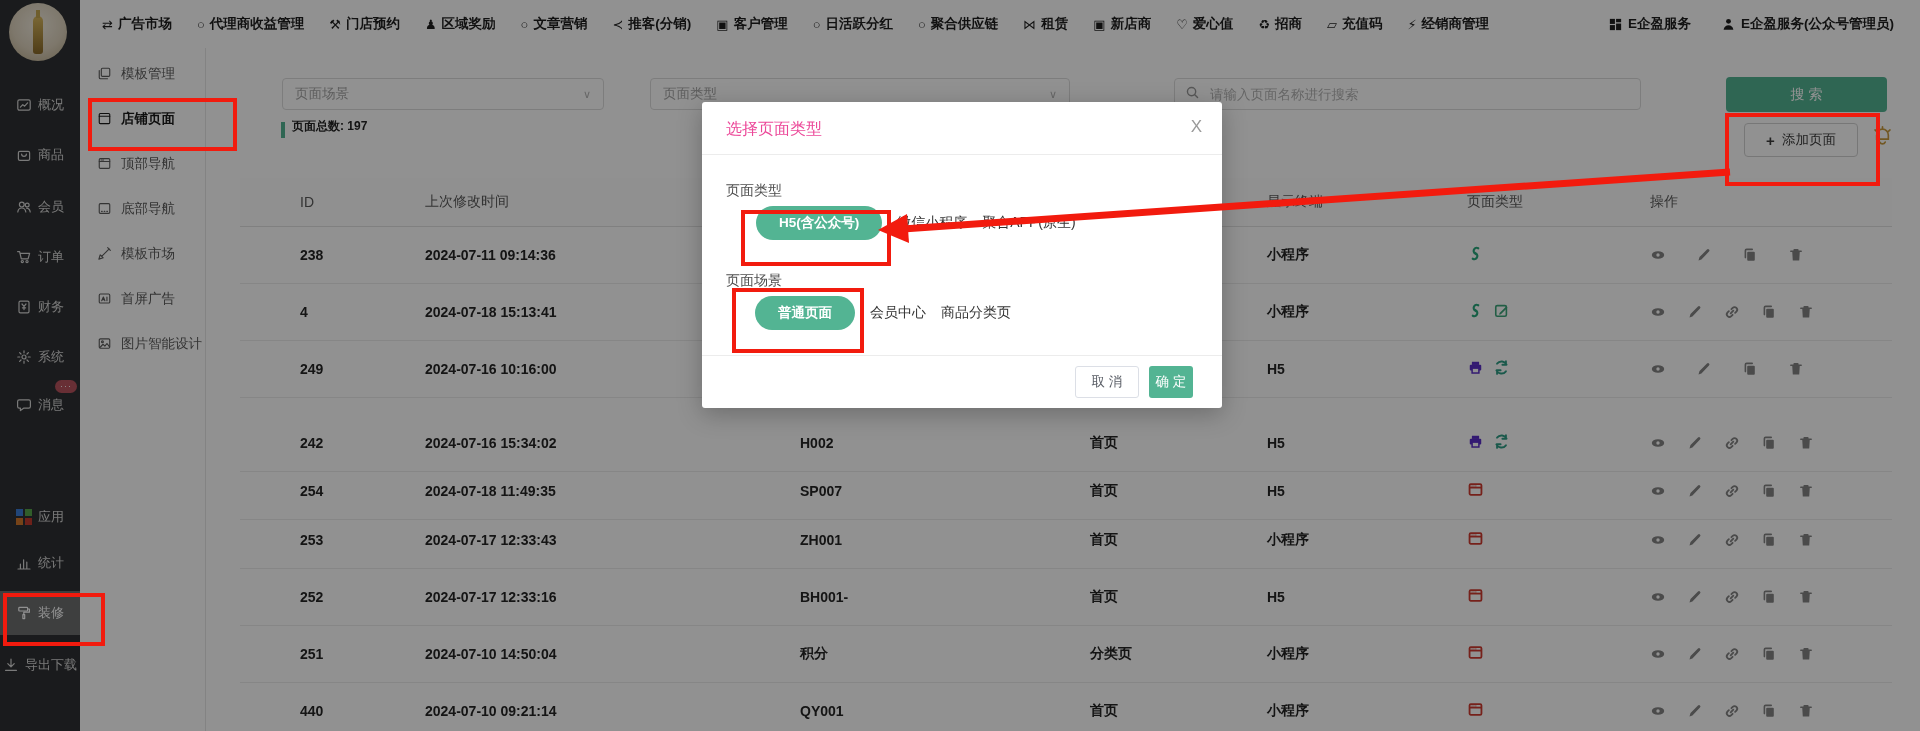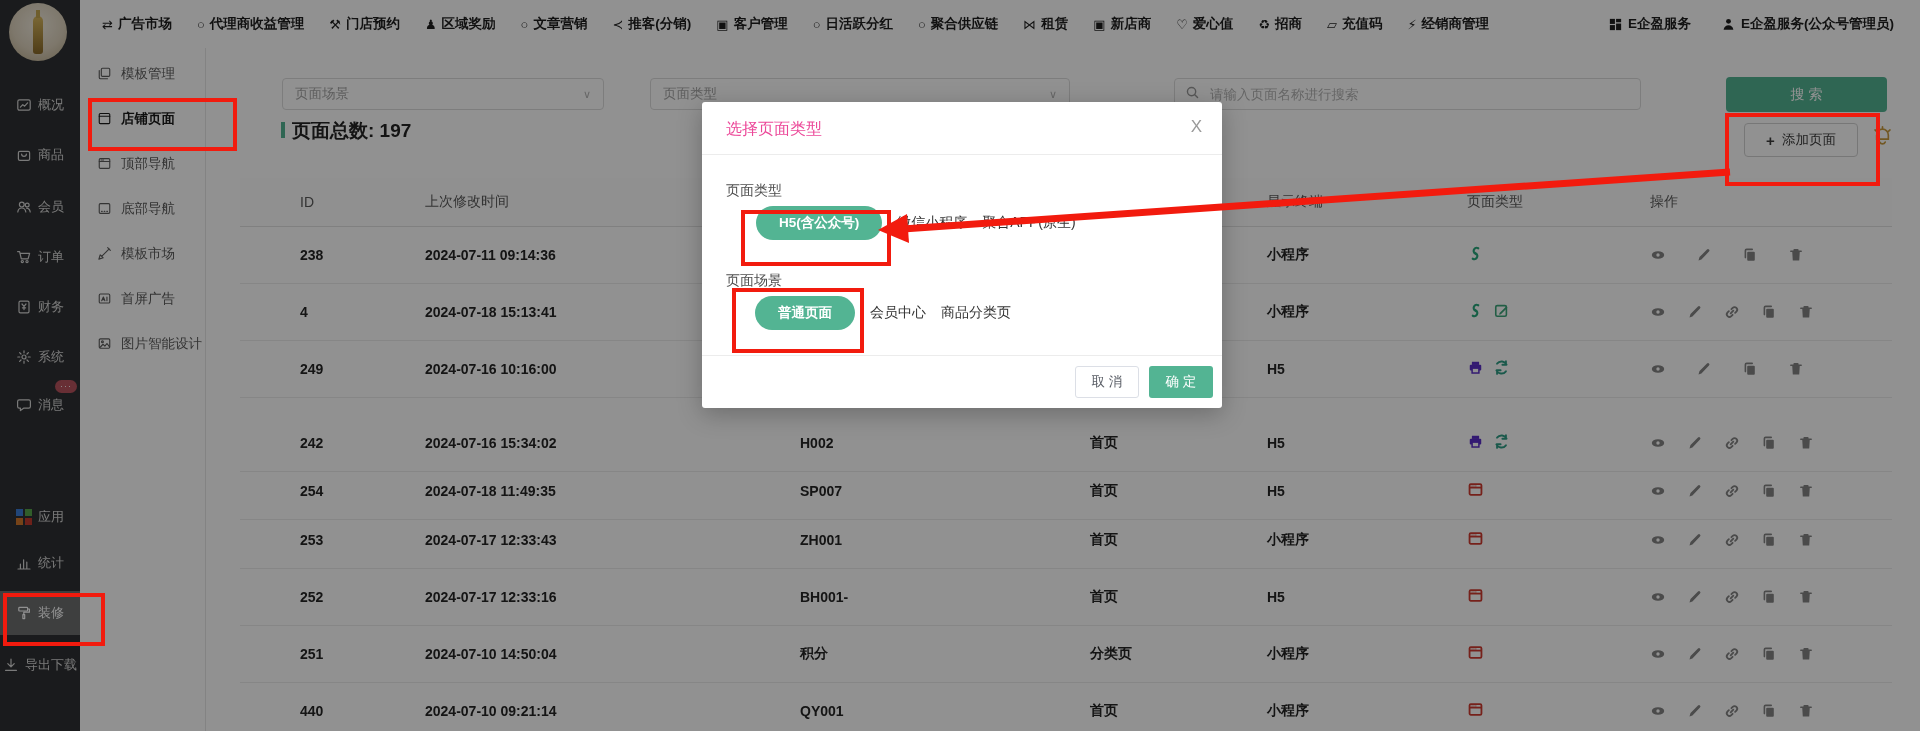--- a/index.html
+++ b/index.html
@@ -47,21 +47,21 @@
   .search-wrap input{border:0;outline:0;flex:1;font-size:13.5px;color:#333;background:transparent;}
   .search-wrap input::placeholder{color:#b3b3b3;}
   .btn-search{position:absolute;background:#53b493;color:#fff;border:none;border-radius:4px;
               font-size:14px;cursor:pointer;font-family:inherit;}
   .btn-add{position:absolute;background:#fff;border:1px solid #d2d2d2;border-radius:4px;color:#3d3d3d;
            font-size:13.5px;display:flex;align-items:center;justify-content:center;gap:7px;cursor:pointer;
            font-family:inherit;}
   .plus{font-size:15px;font-weight:700;}
   .bell{position:absolute;cursor:pointer;}
   .total-bar{position:absolute;left:75px;top:74px;width:4px;height:16px;background:#53b493;}
-  .total{position:absolute;left:86px;top:70px;font-size:19px;font-weight:700;color:#242424;}
+  .total{position:absolute;left:86px;top:70px;font-size:12px;font-weight:700;color:#242424;}
   .thead{position:absolute;left:34px;top:130px;width:1652px;height:48px;background:#fdfdfd;
          border-bottom:1px solid #e2e2e2;}
   .th{position:absolute;top:50%;transform:translateY(-50%);font-size:14px;color:#5a5a5a;white-space:nowrap;}
   .tr{position:absolute;left:34px;width:1652px;height:57px;border-bottom:1px solid #ececec;}
   .td{position:absolute;top:50%;transform:translateY(-50%);font-size:14px;font-weight:700;color:#262626;
       white-space:nowrap;}
   .ticons{display:flex;align-items:center;gap:9px;}
   .ops{display:flex;align-items:center;gap:21px;color:#848484;}
   .ops.wide{gap:30px;}
   .op{cursor:pointer;display:flex;}
@@ -75,21 +75,21 @@
            font-family:"Liberation Sans",sans-serif;}
   .m-label{position:absolute;left:24px;font-size:14px;color:#4f4f4f;}
   .m-opts{position:absolute;display:flex;align-items:center;gap:15px;}
   .pill{height:34px;border-radius:17px;background:#53b493;color:#fff;font-size:13.5px;font-weight:700;
         display:flex;align-items:center;padding:0 23px;cursor:pointer;}
   .opt{font-size:14px;color:#333;cursor:pointer;}
   .m-foot{position:absolute;left:0;right:0;bottom:0;height:52px;border-top:1px solid #ececec;}
   .btn-cancel{position:absolute;left:373px;top:10px;width:64px;height:32px;background:#fff;
               border:1px solid #dcdfe6;border-radius:3px;color:#5a5e66;font-size:13.5px;cursor:pointer;
               font-family:inherit;}
-  .btn-ok{position:absolute;left:447px;top:10px;width:64px;height:32px;background:#53b493;border:none;
+  .btn-ok{position:absolute;left:447px;top:10px;width:44px;height:32px;background:#53b493;border:none;
           border-radius:3px;color:#fff;font-size:13.5px;cursor:pointer;font-family:inherit;}
   .ann{position:absolute;border:4px solid #f21b0e;z-index:30;pointer-events:none;}
   .arrow-svg{position:absolute;left:0;top:0;z-index:30;pointer-events:none;}
 </style>
 </head>
 <body>
 
 <div id="app">
 
   <header class="topnav">

